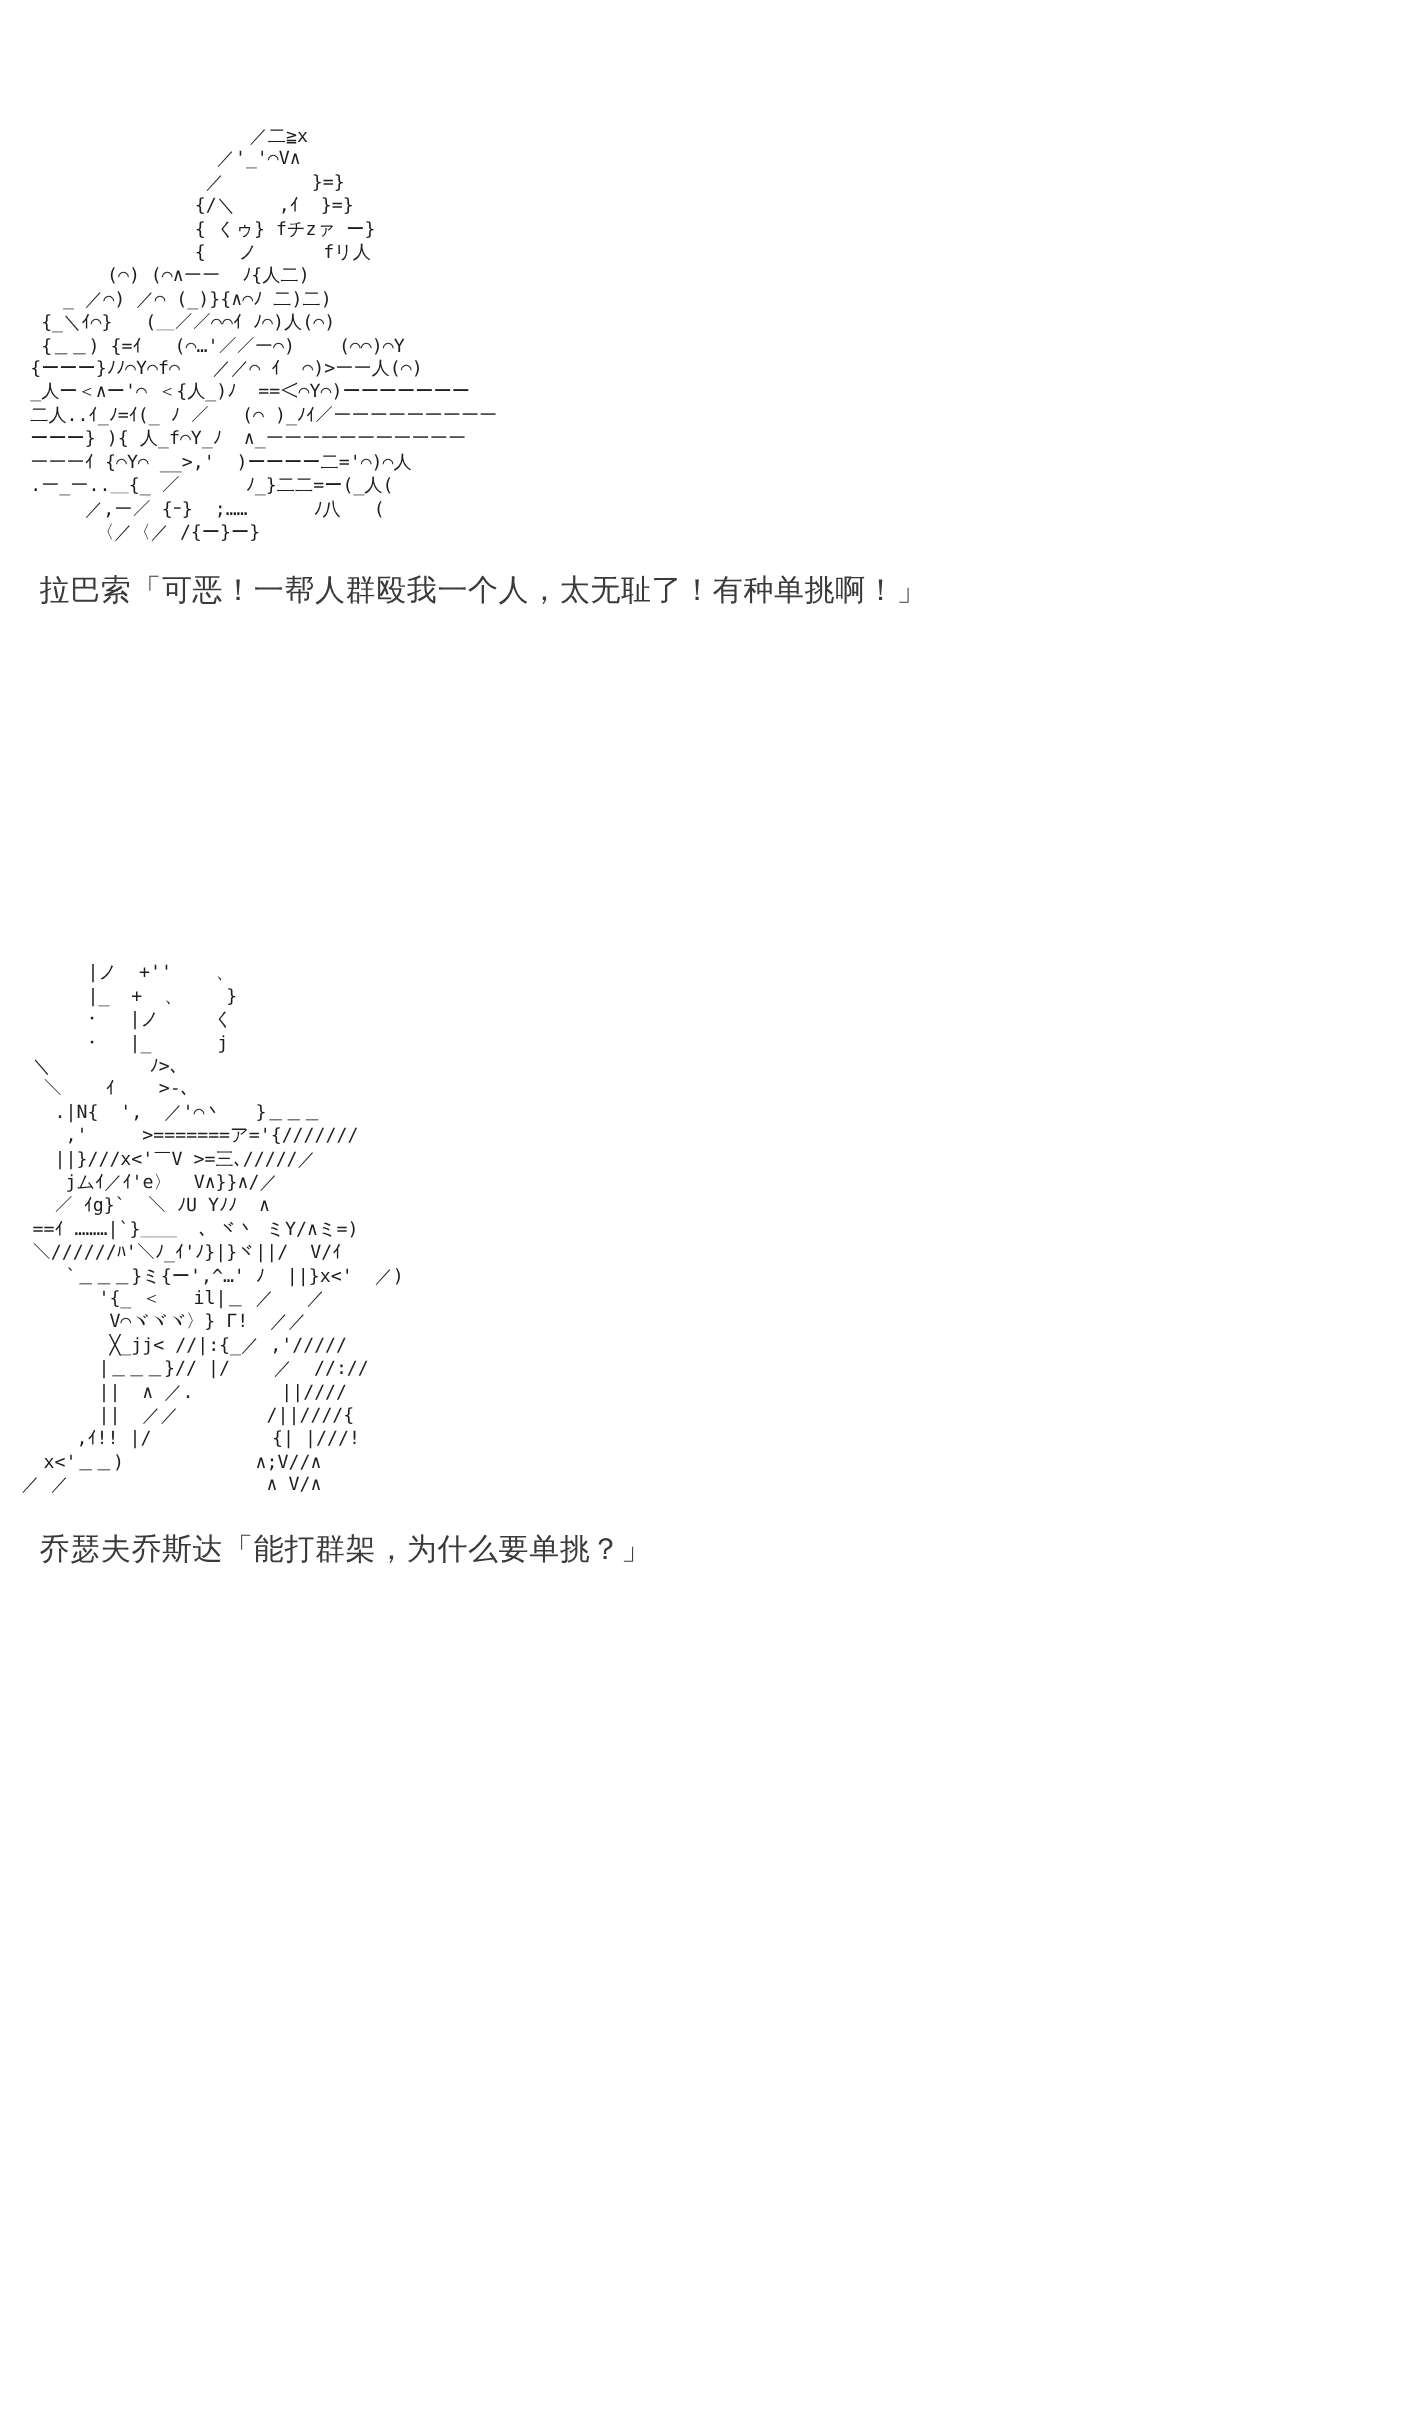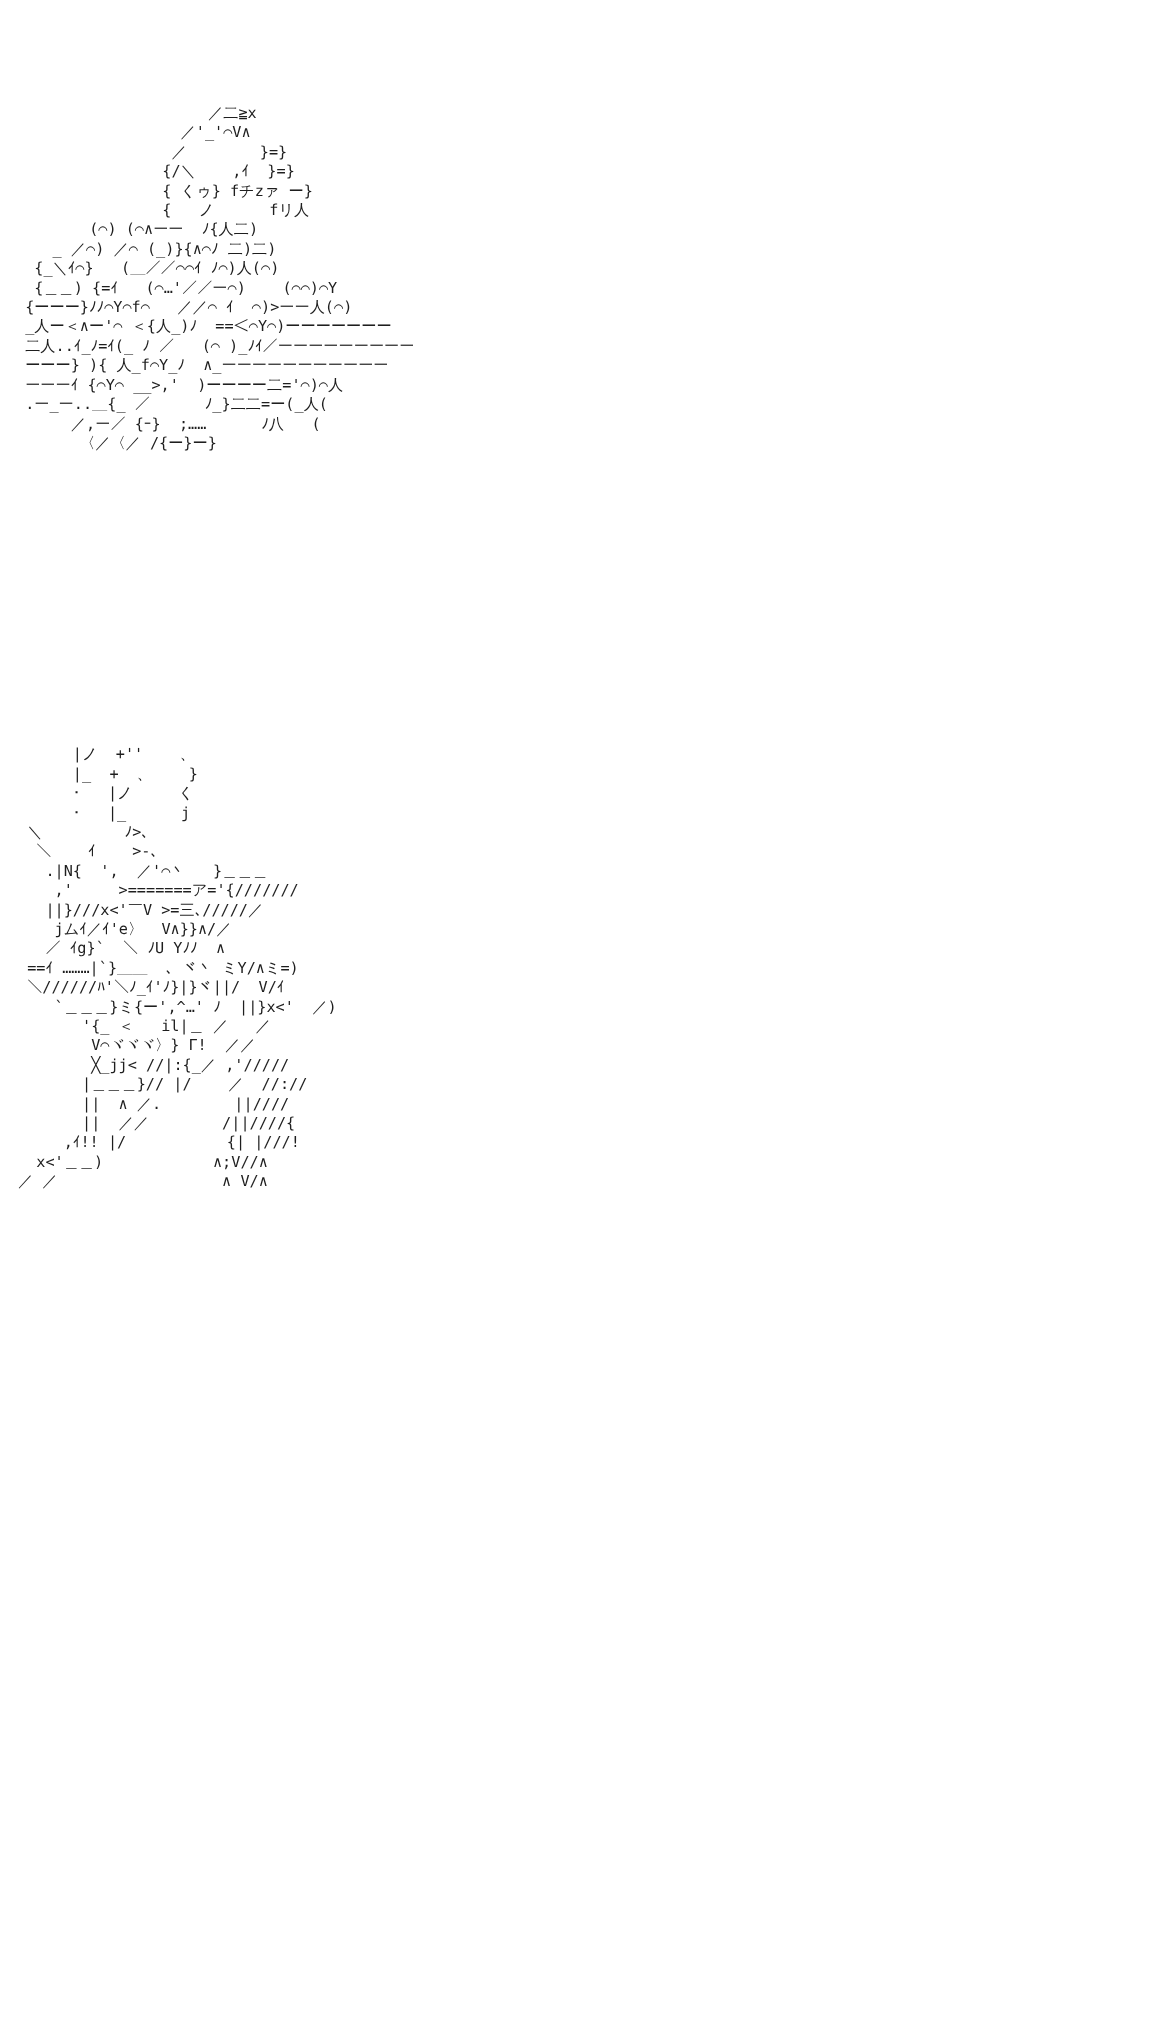--- a/index.html
+++ b/index.html
@@ -87,20 +87,21 @@
   {_＼ｲ⌒}   (＿／／⌒⌒ｲ ﾉ⌒)人(⌒)
   {＿＿) {=ｲ   (⌒…'／／ー⌒)    (⌒⌒)⌒Y
  {ーーー}ﾉﾉ⌒Y⌒f⌒   ／／⌒ ｲ  ⌒)&gt;ーー人(⌒)
  _人ー＜∧ー'⌒ ＜{人_)ﾉ  ==＜⌒Y⌒)ーーーーーーー
  二人..ｲ_ﾉ=ｲ(_ ﾉ ／   (⌒ )_ﾉｲ／ーーーーーーーーー
  ーーー} ){ 人_f⌒Y_ﾉ  ∧_ーーーーーーーーーーー
  ーーーｲ {⌒Y⌒ __&gt;,'  )ーーーー二='⌒)⌒人
  .ー_ー..＿{_ ／      ﾉ_}二二=ー(_人(
       ／,ー／ {ｰ}  ;……      ﾉ八   (
        〈／〈／ /{ー}ー}</pre>
+    <div class="dialogue dlg-1">拉巴索「可恶！一帮人群殴我一个人，太无耻了！有种单挑啊！」</div>
   </div>
 
   <div class="gap-1"></div>
 
   <div class="block">
     <pre class="aa aa-2">      |ノ  +''    、
       |_  +  、    }
       ･   |ノ     く
       ･   |_      j
  ＼         ﾉ&gt;、
@@ -115,17 +116,18 @@
     `＿＿＿}ミ{ー',^…' ﾉ  ||}x&lt;'  ／)
        '{_ ＜   il|＿ ／   ／
         V⌒ヾヾヾ〉} Γ!  ／／
         ╳_jj&lt; //|:{_／ ,'/////
        |＿＿＿}// |/    ／  //://
        ||  ∧ ／.        ||////
        ||  ／／        /||////{
      ,ｲ!! |/           {| |///!
   x&lt;'＿＿)            ∧;V//∧
 ／ ／                  ∧ V/∧</pre>
+    <div class="dialogue dlg-2">乔瑟夫乔斯达「能打群架，为什么要单挑？」</div>
   </div>
 
   <div class="gap-2"></div>
 
 </div>
 
 </body></html>

